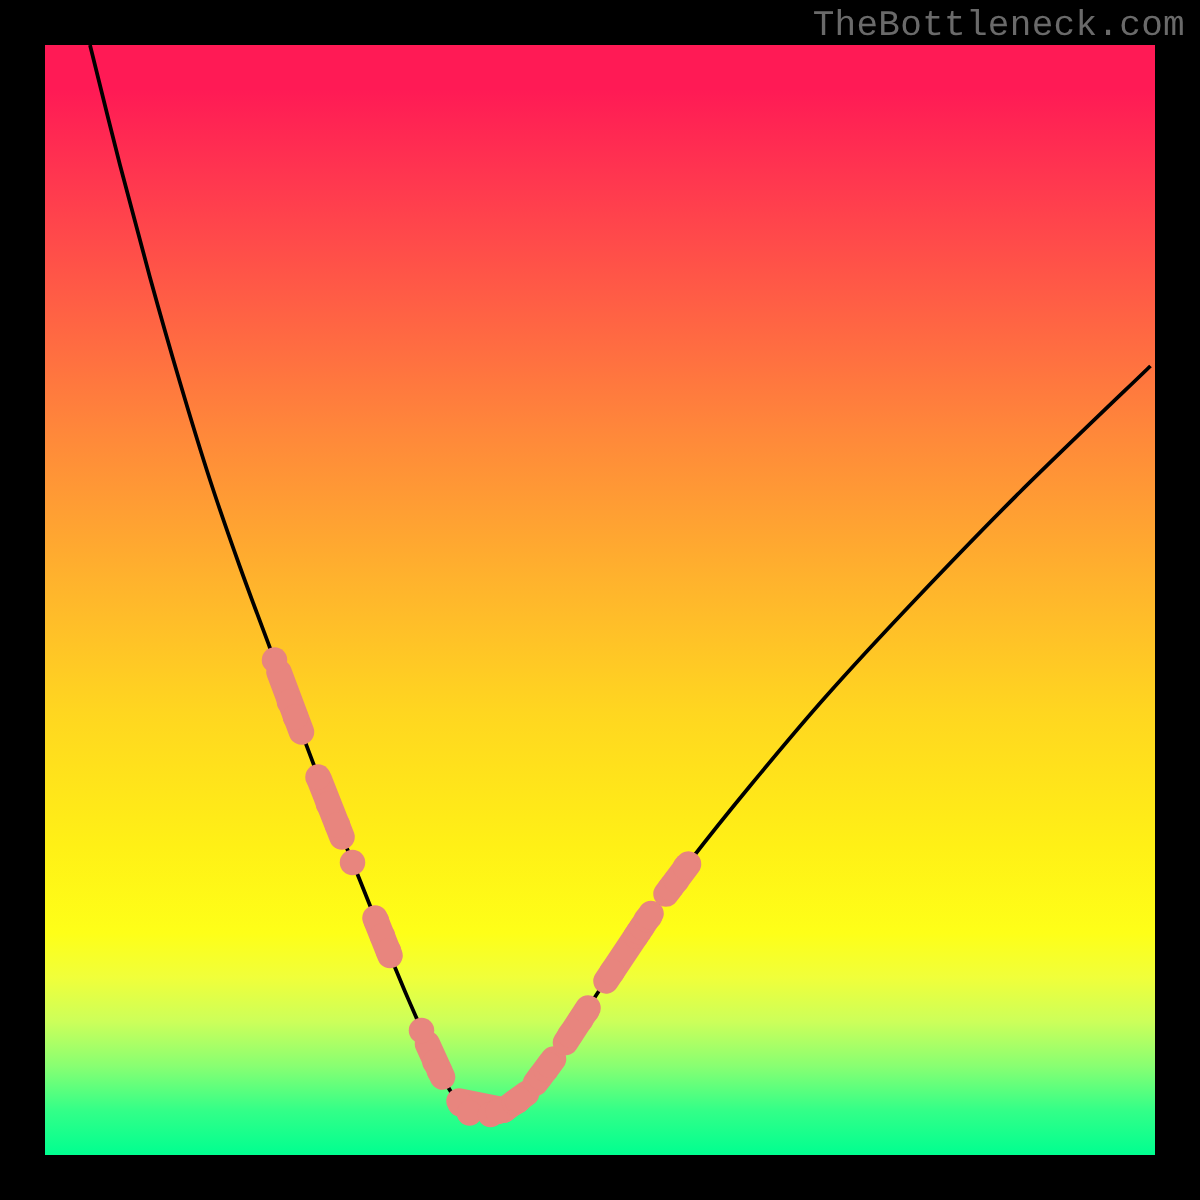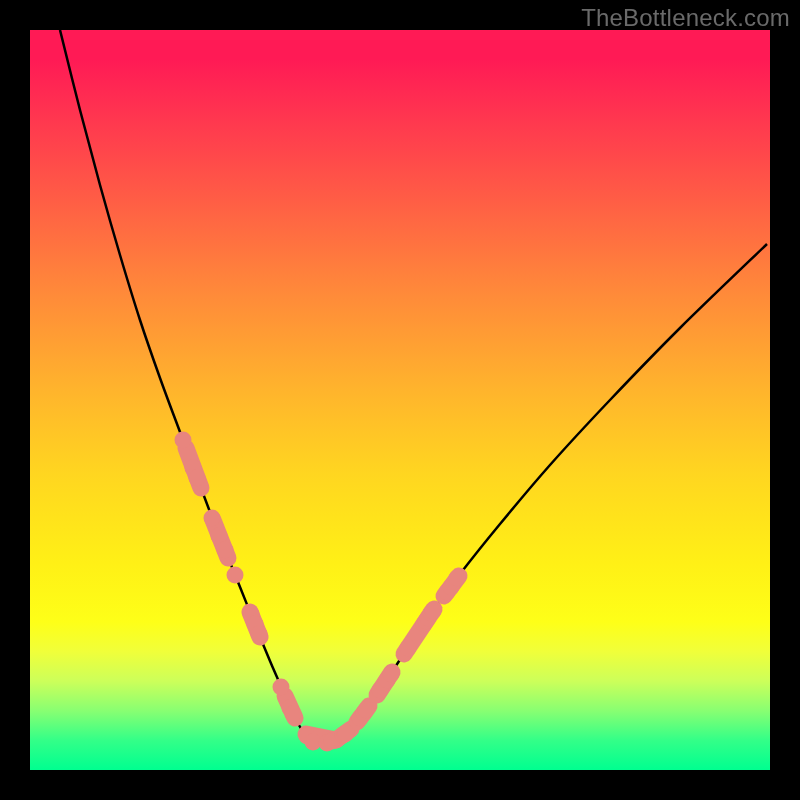--- a/index.html
+++ b/index.html
@@ -52,20 +52,21 @@
     );
   }
   .watermark {
     position: absolute;
     top: 4px;
     right: 10px;
     color: #6a6a6a;
     font-size: 24px;
     letter-spacing: 0.2px;
     font-weight: 400;
+    font-family: Liberation Mono, monospace;
   }
   svg.curve {
     position: absolute;
     top: 0;
     left: 0;
     width: 100%;
     height: 100%;
   }
   .curve path.main {
     fill: none;

